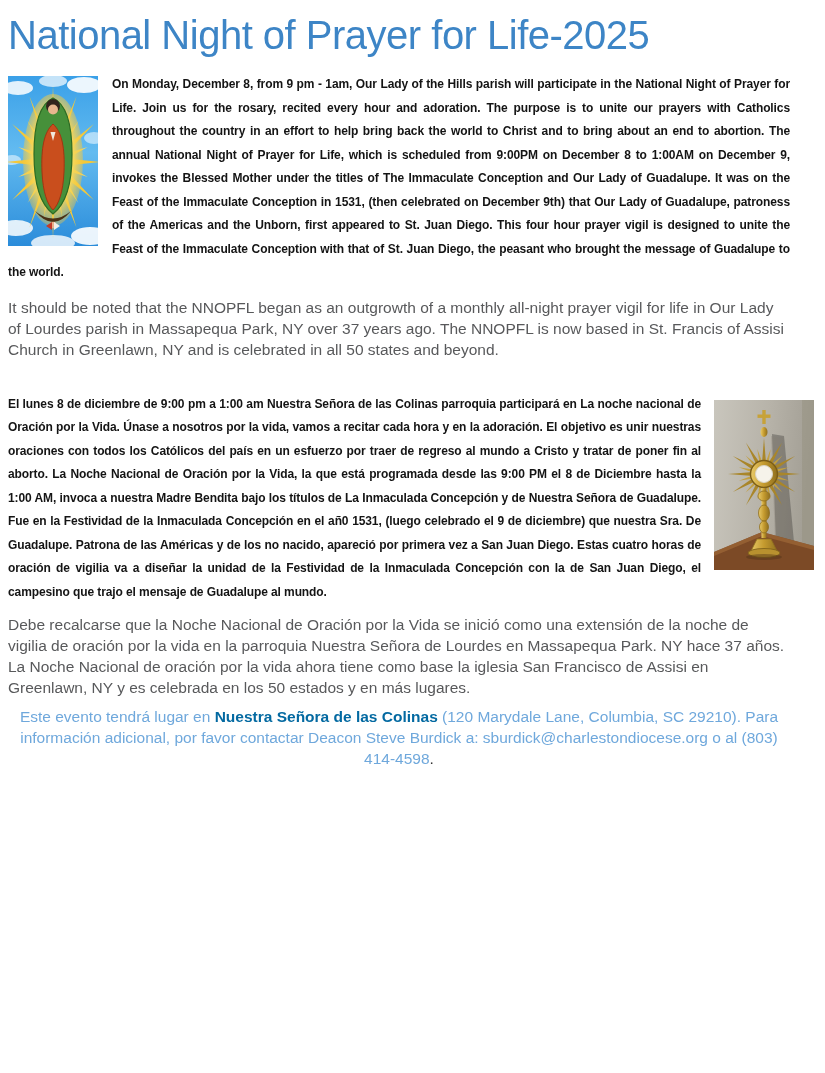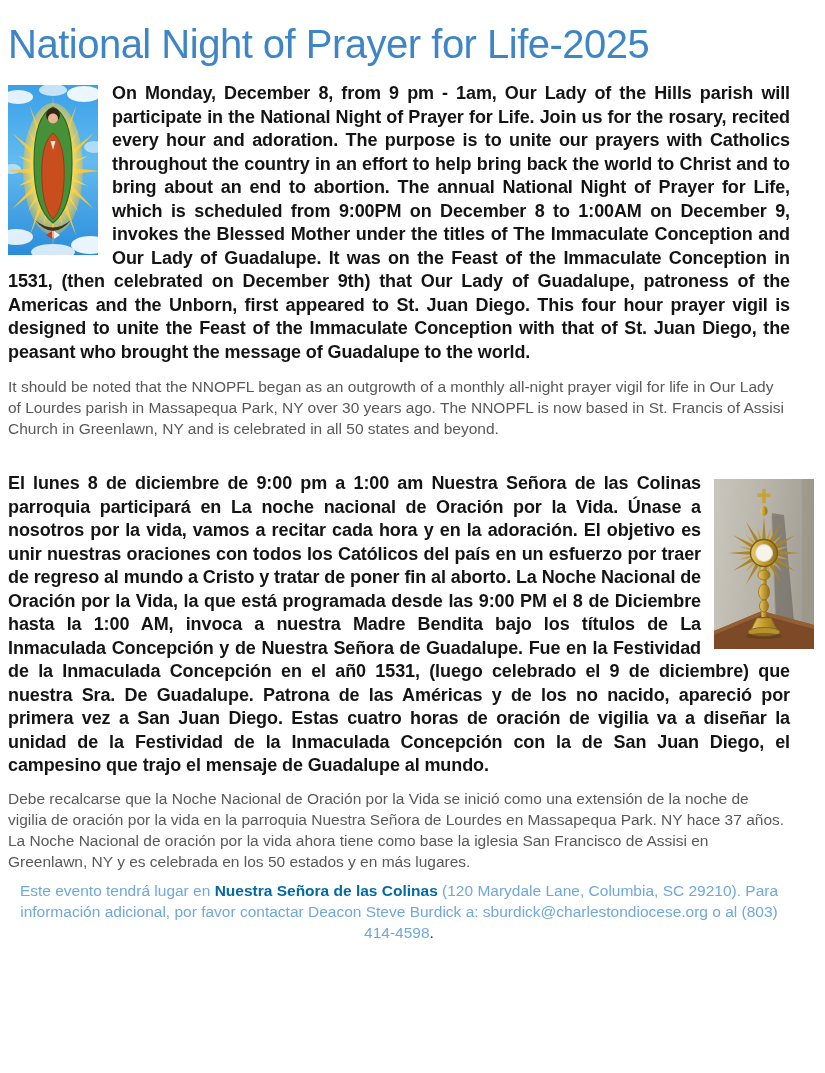--- a/index.html
+++ b/index.html
@@ -1,26 +1,26 @@
 <!DOCTYPE html>
 <html><head>
 <meta charset="utf-8">
 <style>
   html,body { margin:0; padding:0; background:#ffffff; }
   .page {
-    width: 825px; height: 1053px; margin: 14px auto; background:#ffffff;
+    width: 825px; height: 1053px; margin: 5px auto; background:#ffffff;
     font-family: "Liberation Sans", sans-serif; overflow: hidden;
     box-sizing: border-box; padding: 6px 35px 0 8px; position: relative;
   }
   h1.title {
     margin: 2px 0 16px 0; font-size: 40px; font-weight: 400;
     letter-spacing: -0.5px; color: #3d85c6; line-height: 1.1;
   }
   .bold-para {
-    font-size: 18px; font-weight: 700; color: #141414;
+    font-size: 12px; font-weight: 700; color: #141414;
     line-height: 23.5px; text-align: justify; margin: 0;
     letter-spacing: -0.1px;
   }
   .guadalupe-float { float: left; width: 90px; height: 170px; margin: 3px 14px 5px 0; }
   .monstrance-float { float: right; width: 100px; height: 170px; margin: 7px -24px 7px 13px; }
   .note-para {
     font-size: 15.5px; color: #58595b; line-height: 21px;
     margin: 12px 0 0 0; text-align: left; clear: left;
   }
   .contact-para {
@@ -101,21 +101,21 @@
         <circle cx="45" cy="33.5" r="5" fill="#e9b68e"></circle>
         <polygon points="42.5,56 47.5,56 45,65" fill="#f1e8de"></polygon>
         <path d="M27,135 Q45,150 63,135 Q45,157 27,135 Z" fill="#4a3015"></path>
         <circle cx="45" cy="149" r="3.2" fill="#e8b08a"></circle>
         <polygon points="38,150 44,146 44,154" fill="#c23b2a"></polygon>
         <polygon points="52,150 46,146 46,154" fill="#f3efe8"></polygon>
       </svg>
     </span><span>On Monday, December 8, from 9 pm - 1am, Our Lady of the Hills parish will participate in the National Night of Prayer for Life. Join us for the rosary, recited every hour and adoration. The purpose is to unite our prayers with Catholics throughout the country in an effort to help bring back the world to Christ and to bring about an end to abortion. The annual National Night of Prayer for Life, which is scheduled from 9:00PM on December 8 to 1:00AM on December 9, invokes the Blessed Mother under the titles of The Immaculate Conception and Our Lady of Guadalupe. It was on the Feast of the Immaculate Conception in 1531, (then celebrated on December 9th) that Our Lady of Guadalupe, patroness of the Americas and the Unborn, first appeared to St. Juan Diego. This four hour prayer vigil is designed to unite the Feast of the Immaculate Conception with that of St. Juan Diego, the peasant who brought the message of Guadalupe to the world.</span>
   </p>
 
-  <p class="note-para">It should be noted that the NNOPFL began as an outgrowth of a monthly all-night prayer vigil for life in Our Lady of Lourdes parish in Massapequa Park, NY over 30 years ago. The NNOPFL is now based in St. Francis of Assisi Church in Greenlawn, NY and is celebrated in all 50 states and beyond.</p>
+  <p class="note-para">It should be noted that the NNOPFL began as an outgrowth of a monthly all-night prayer vigil for life in Our Lady of Lourdes parish in Massapequa Park, NY over 37 years ago. The NNOPFL is now based in St. Francis of Assisi Church in Greenlawn, NY and is celebrated in all 50 states and beyond.</p>
 
 
   <div class="section-gap"></div>
 
   <p class="bold-para">
     <span class="monstrance-float">
       <svg width="100" height="170" viewBox="0 0 100 170" xmlns="http://www.w3.org/2000/svg">
         <defs>
           <linearGradient id="wall" x1="0" y1="0" x2="1" y2="0.15">
             <stop offset="0" stop-color="#c9c6bd"></stop>

